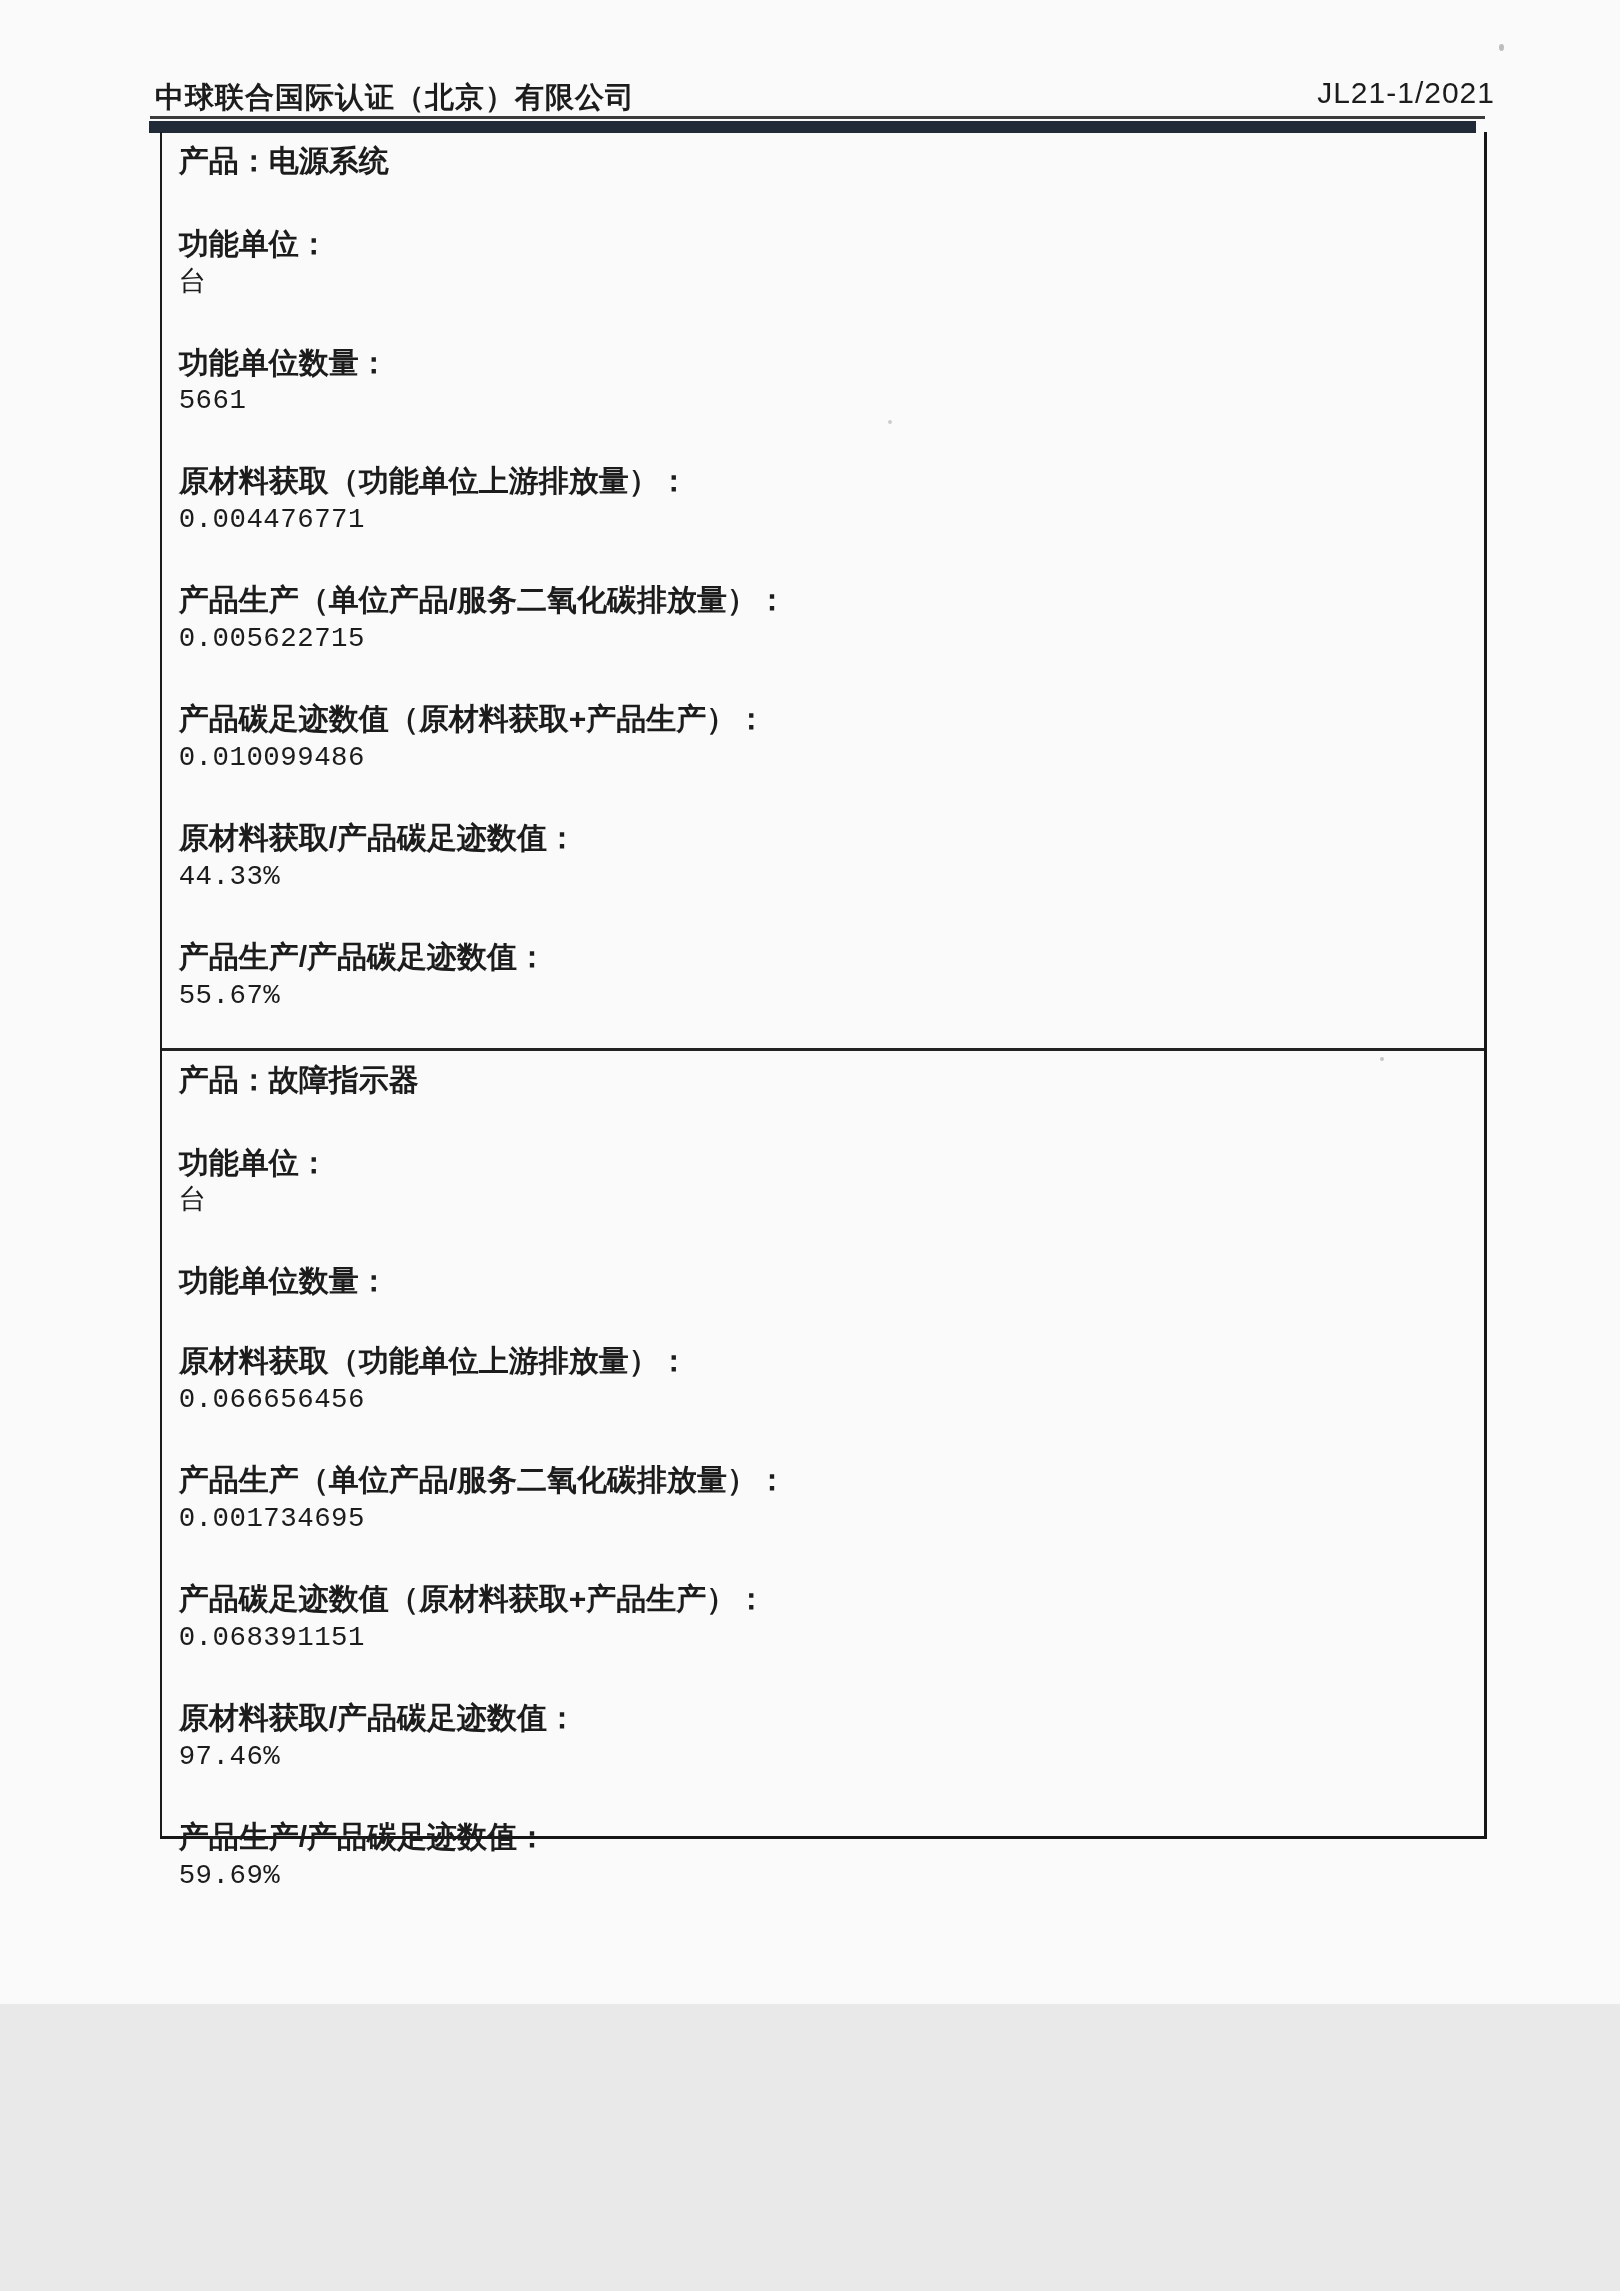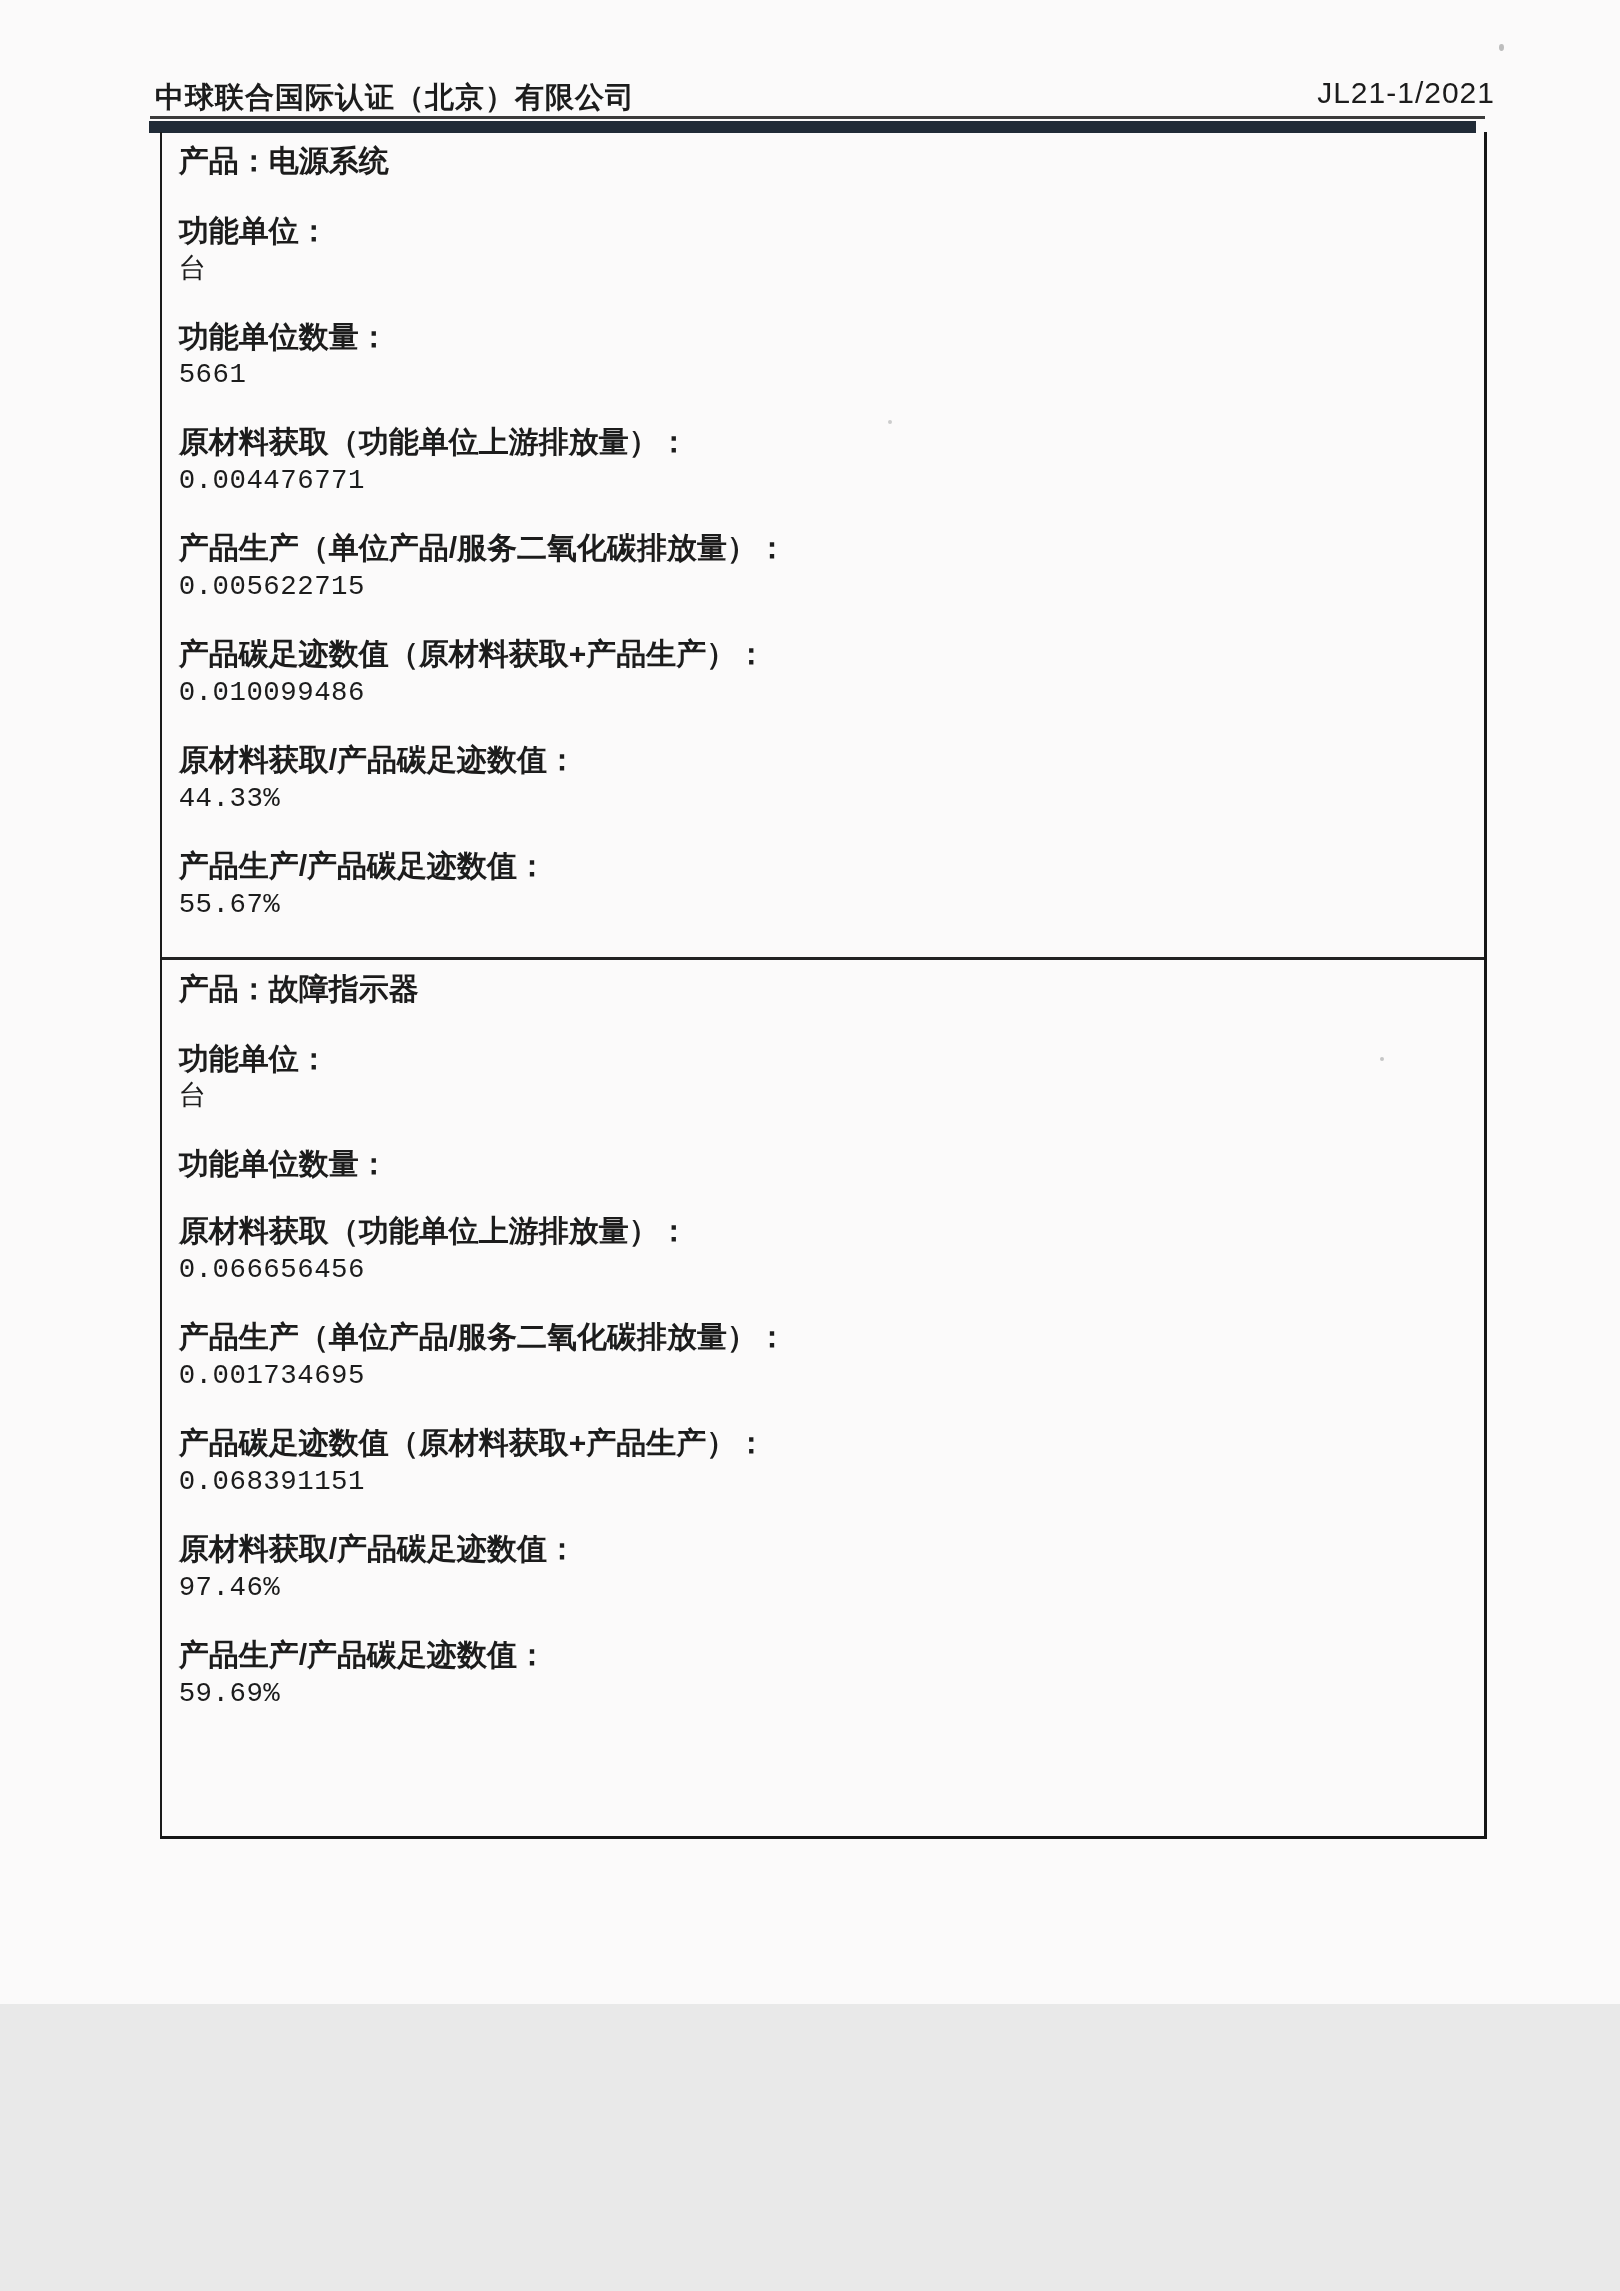--- a/index.html
+++ b/index.html
@@ -67,21 +67,21 @@
   }
   .section-title {
     margin-top: 12.7px;
     font-size: 30px;
     font-weight: 600;
     line-height: 36px;
     white-space: nowrap;
     font-family: Liberation Mono, monospace;
   }
   .field-group {
-    margin-top: 32px;
+    margin-top: 45px;
   }
   .field-label {
     font-size: 30px;
     font-weight: 600;
     line-height: 35px;
     white-space: nowrap;
   }
   .field-value {
     margin-top: 3.9px;
     font-size: 27.4px;

